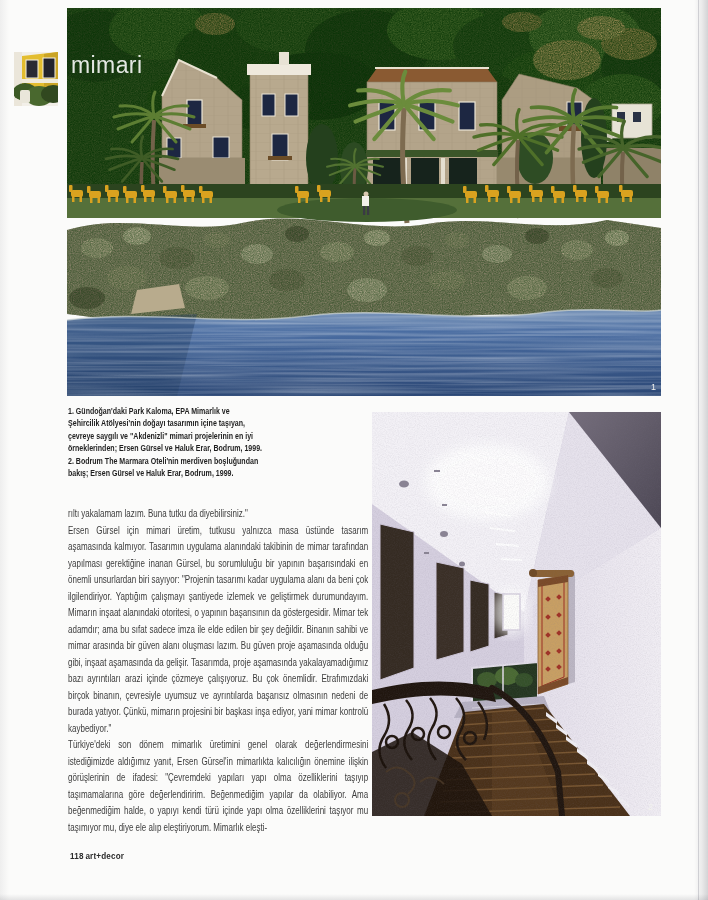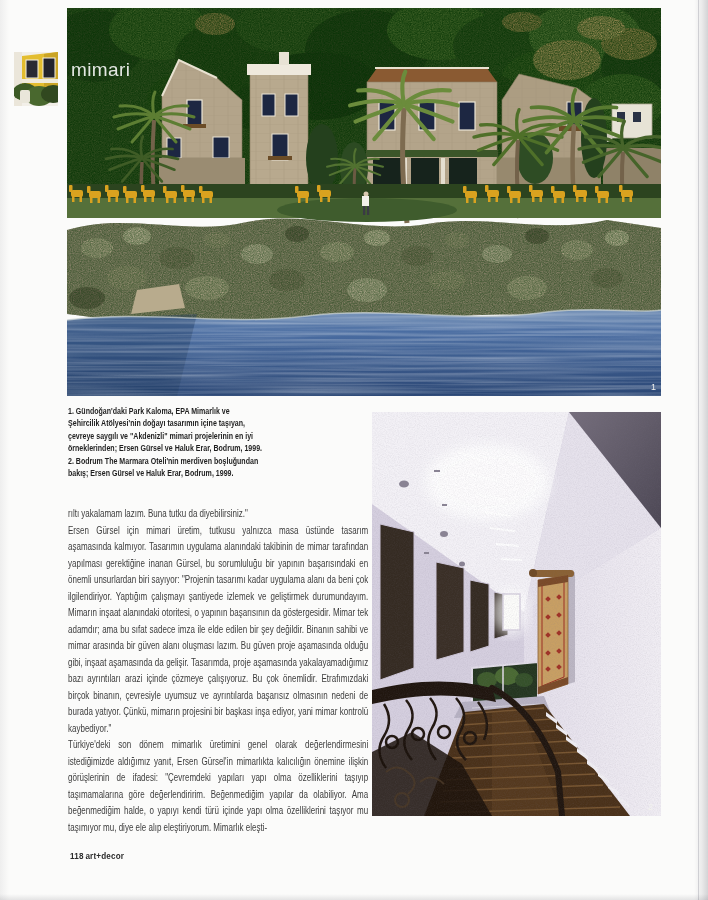--- a/index.html
+++ b/index.html
@@ -10,22 +10,22 @@
   }
   .edge-right { position:absolute; top:0; right:0; width:14px; height:100%;
     background:linear-gradient(to right, rgba(70,70,82,0) 0%, rgba(70,70,82,.09) 55%, rgba(70,70,82,.22) 100%); z-index:9;}
   .edge-line { position:absolute; top:0; right:9px; width:1px; height:100%; background:rgba(120,120,132,.28); z-index:9;}
   .edge-bottom { position:absolute; left:0; bottom:0; width:100%; height:6px;
     background:linear-gradient(to bottom, rgba(70,70,82,0), rgba(70,70,82,.13)); z-index:9;}
   .edge-left { position:absolute; top:0; left:0; width:9px; height:100%;
     background:linear-gradient(to right, rgba(70,70,82,.07), rgba(70,70,82,0)); z-index:9;}
 
   .thumb { position:absolute; left:14px; top:52px; width:44px; height:54px; }
-  .section-label { position:absolute; left:71px; top:59px; z-index:3;
-    color:rgba(255,255,255,.88); font-size:19px; letter-spacing:.4px; }
+  .section-label { position:absolute; left:71px; top:52px; z-index:3;
+    color:rgba(255,255,255,.88); font-size:23px; letter-spacing:.4px; }
 
   .photo-main { position:absolute; left:67px; top:8px; width:594px; height:388px; }
   .photo-interior { position:absolute; left:372px; top:412px; width:289px; height:404px; }
   .photo-main svg, .photo-interior svg, .thumb svg { display:block; width:100%; height:100%; }
 
   .caption { position:absolute; left:68px; top:405px;
     color:var(--caption-text,#1f1f1f); font-weight:bold; font-size:9.8px; line-height:12.4px;
     transform:scaleX(.72); transform-origin:0 0; white-space:nowrap; }
 
   .body-text { position:absolute; left:68px; top:505px; width:424px; height:350px; overflow:hidden;

